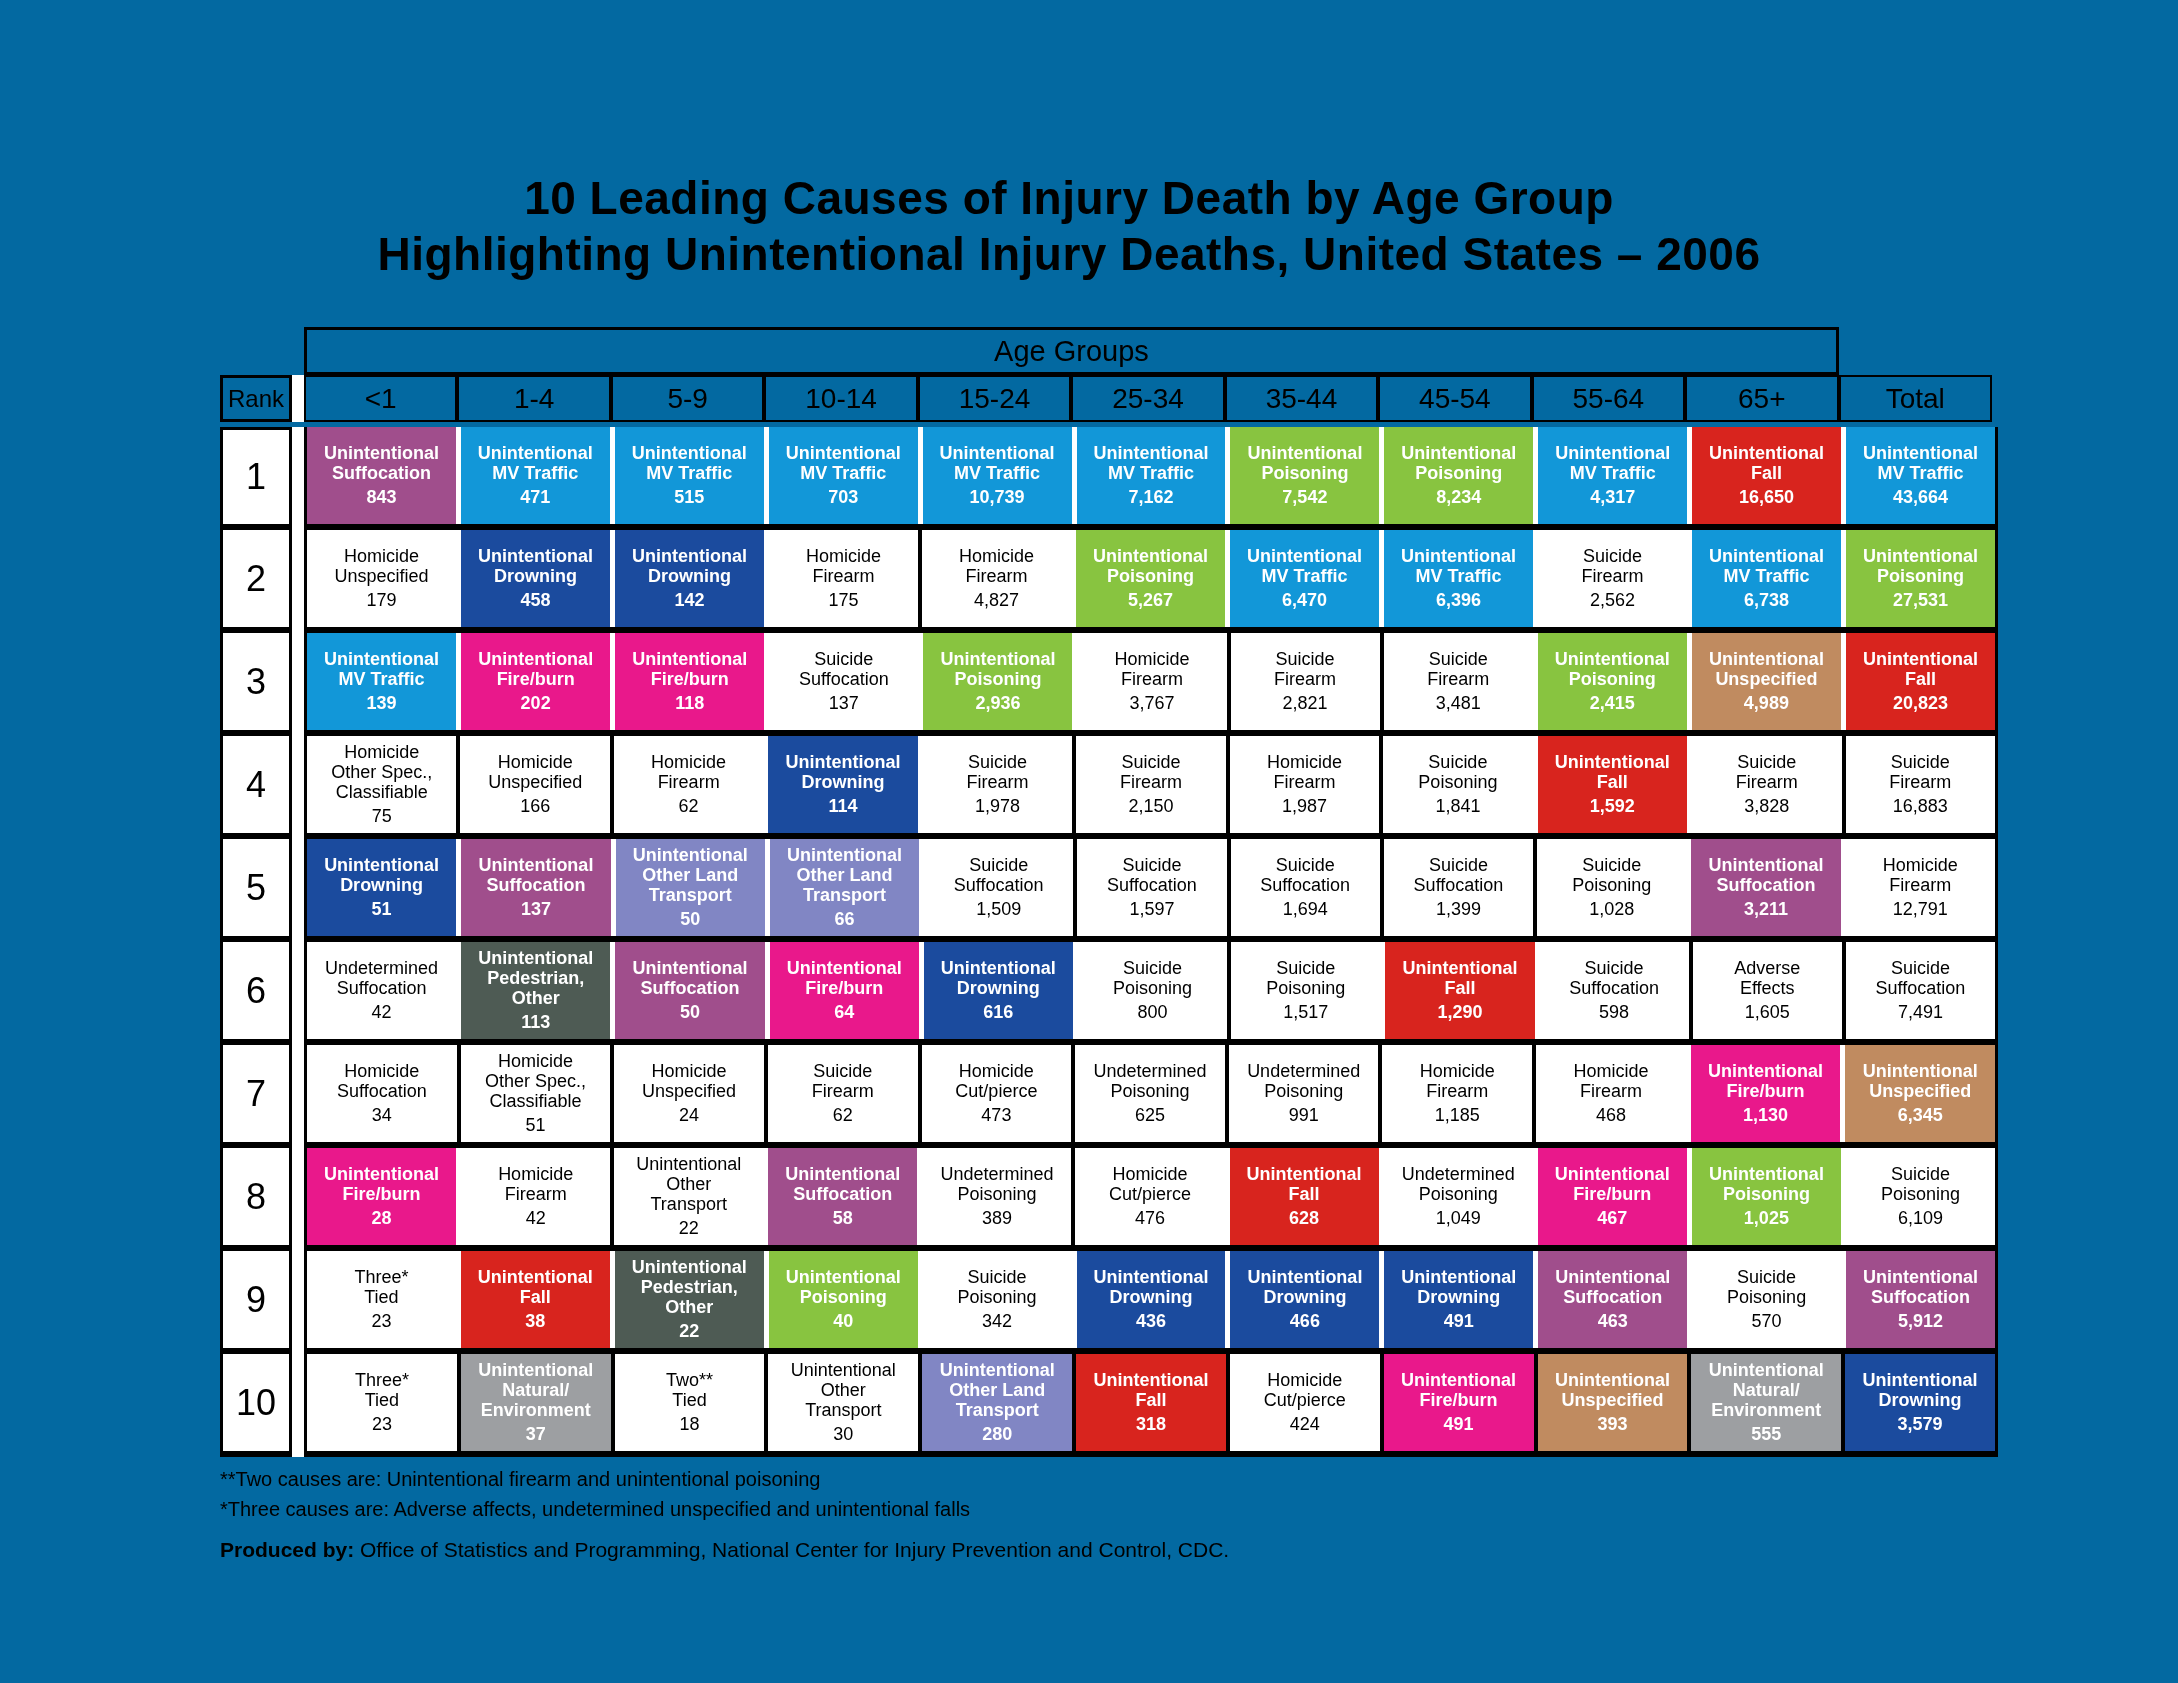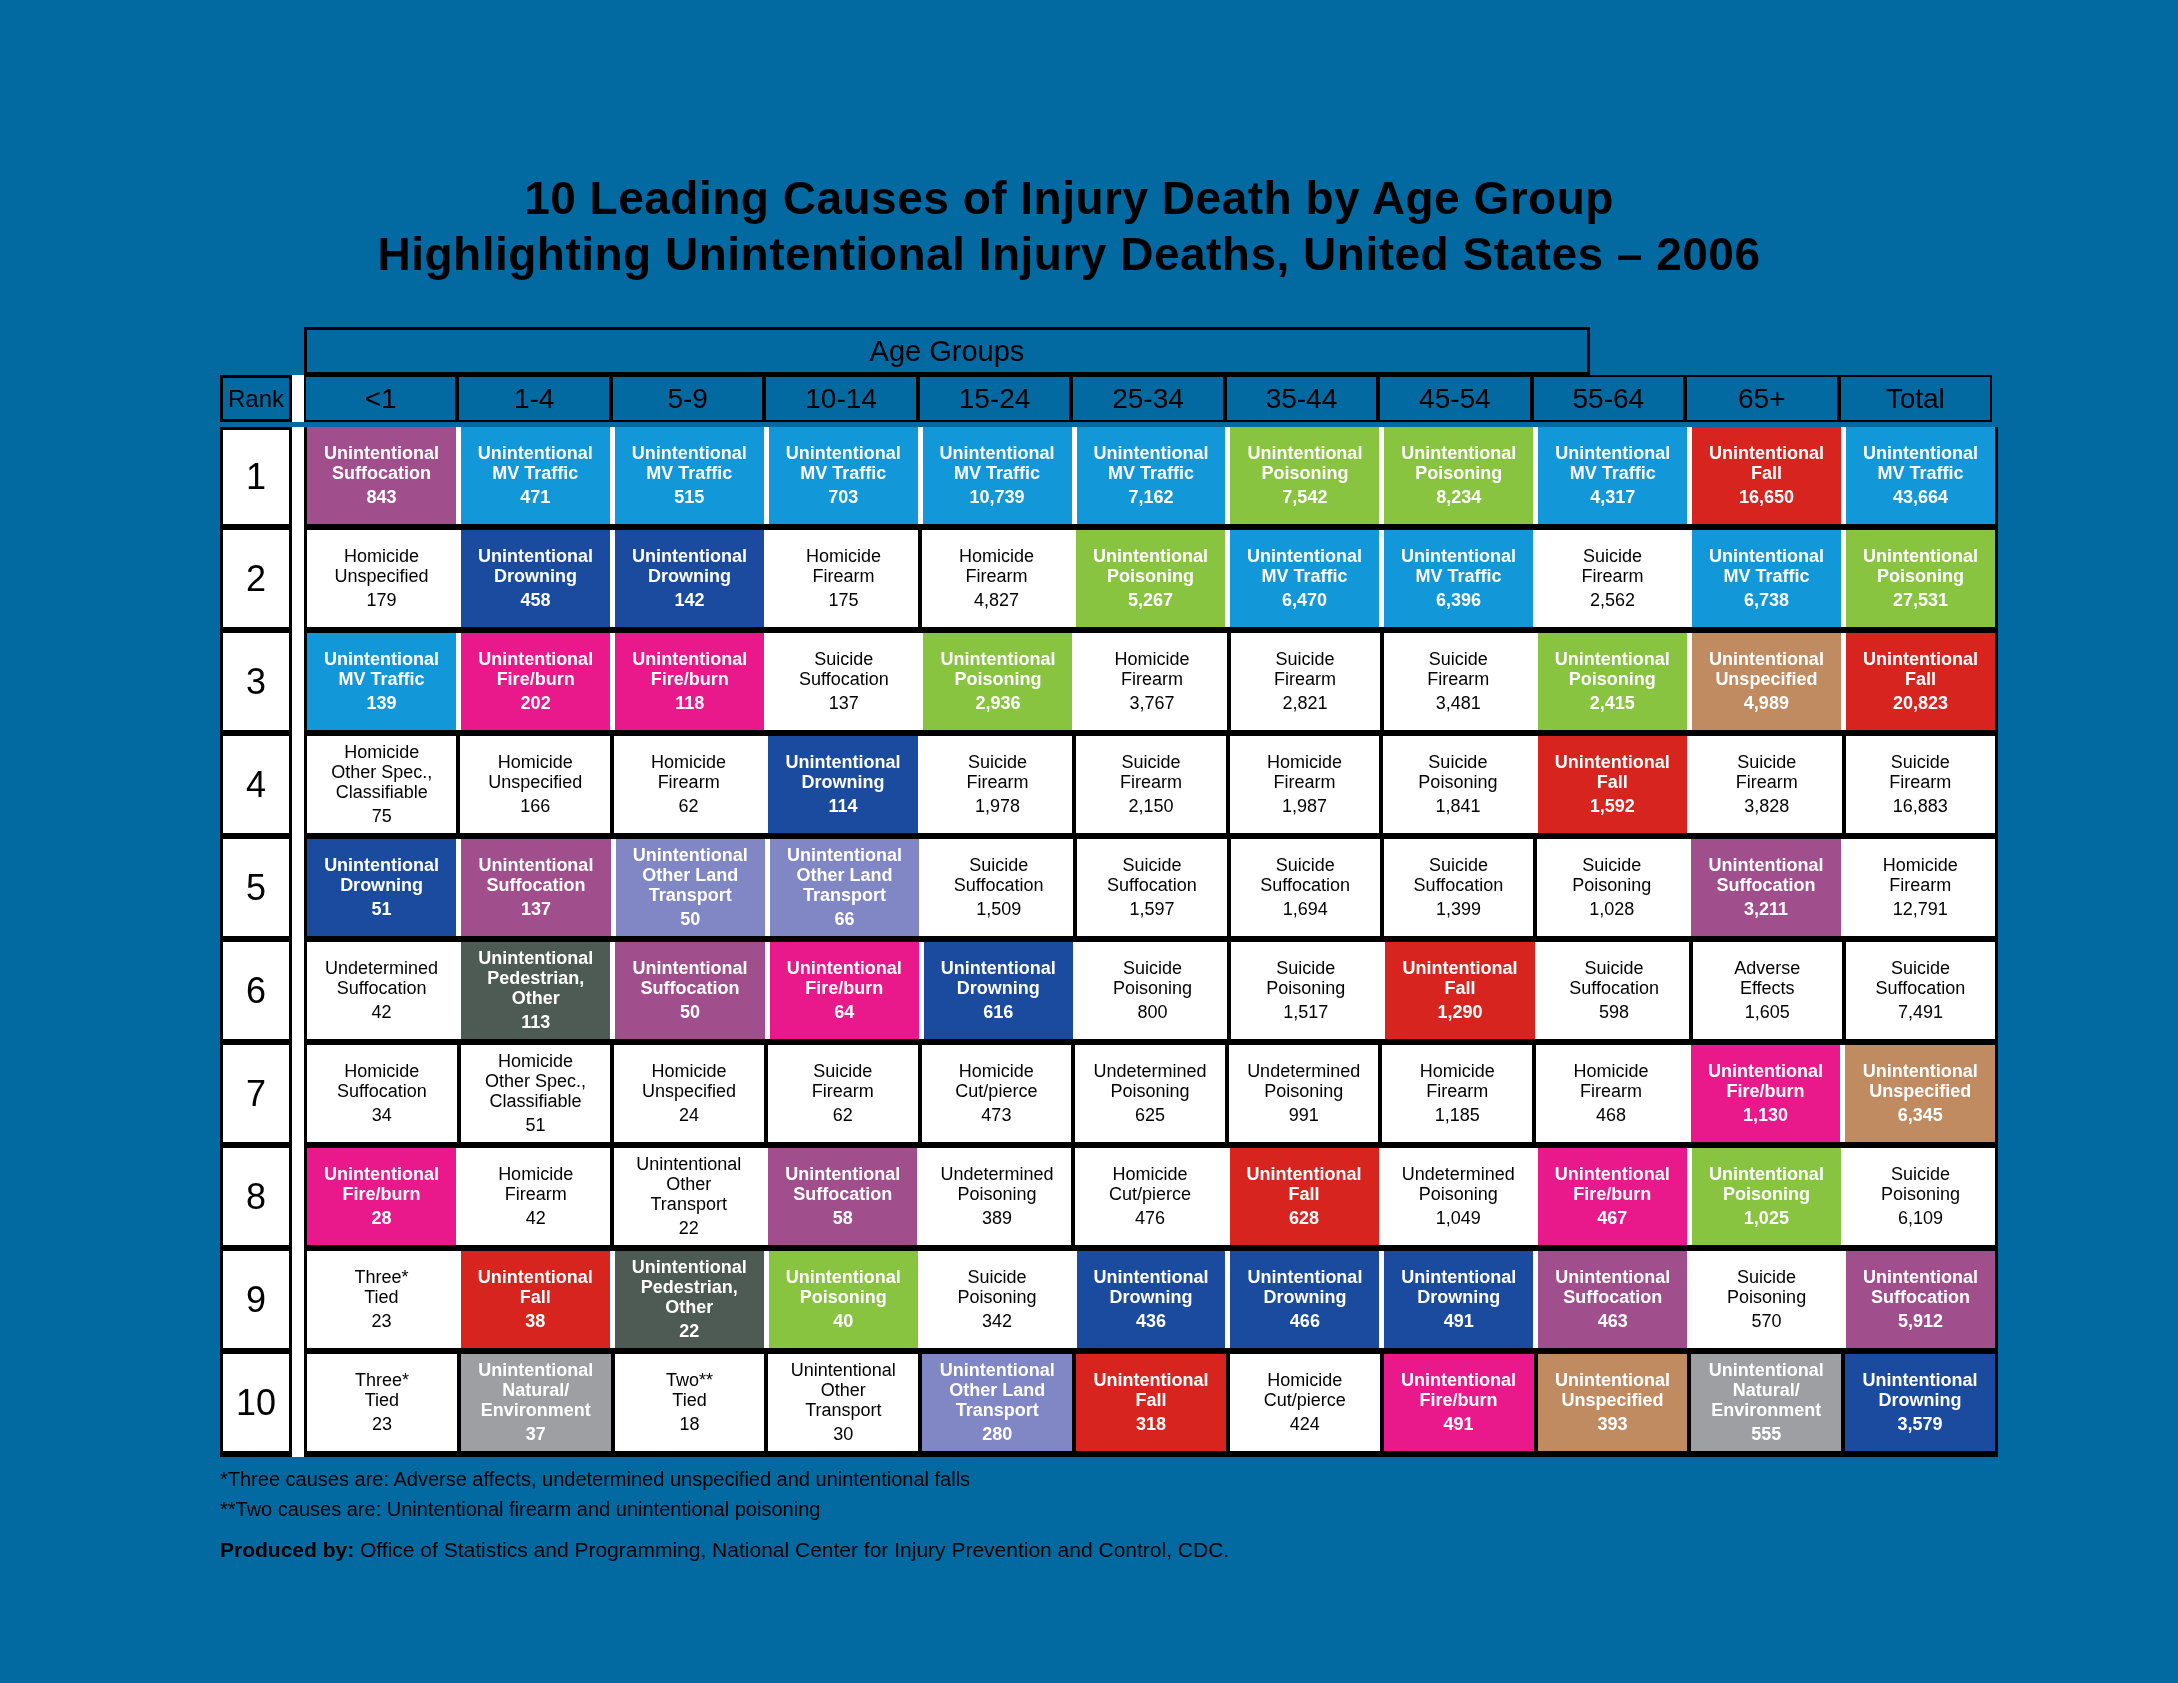--- a/index.html
+++ b/index.html
@@ -8,21 +8,21 @@
   .page { position:relative; width:2178px; height:1683px; background:#0369a1; overflow:hidden; }
 
   .title-block { position:absolute; top:170px; left:0; width:2138px; text-align:center; }
   .title-line { font-size:46px; font-weight:bold; line-height:56px; letter-spacing:0.5px; }
 
   .table-wrap { position:absolute; left:220px; top:327px; width:1778px; }
 
   
   .agerow { display:flex; height:48px; }
   .age-spacer { width:84px; }
-  .agegroups-box { width:1286px; border:3px solid #000; display:flex; align-items:center; justify-content:center; font-size:29px; }
+  .agegroups-box { width:1535px; border:3px solid #000; display:flex; align-items:center; justify-content:center; font-size:29px; }
   .total-spacer { width:153px; border-left:0; }
 
   
   .colrow { display:flex; height:47px; }
   .rankhead { width:72px; border:3px solid #000; display:flex; align-items:center; justify-content:center; font-size:24px; }
   .gapcol { width:12px; background:#fff; }
   .colboxes { display:flex; width:1688px; }
   .hbox { flex:1; border:2px solid #000; display:flex; align-items:center; justify-content:center; font-size:28px; }
 
   
@@ -700,19 +700,19 @@
 Drowning</div>
               <div class="cval">3,579</div>
             </div>
           </div>
         </div>
       </div>
 
   </div>
 
   <div class="notes">
+    <div class="note-line">**Two causes are: Unintentional firearm and unintentional poisoning</div>
     <div class="note-line">*Three causes are: Adverse affects, undetermined unspecified and unintentional falls</div>
-    <div class="note-line">**Two causes are: Unintentional firearm and unintentional poisoning</div>
     <div class="src-line"><span class="src-label">Produced by:</span><span> Office of Statistics and Programming, National Center for Injury Prevention and Control, CDC.</span></div>
   </div>
 
 </div>
 
 
 </body></html>

